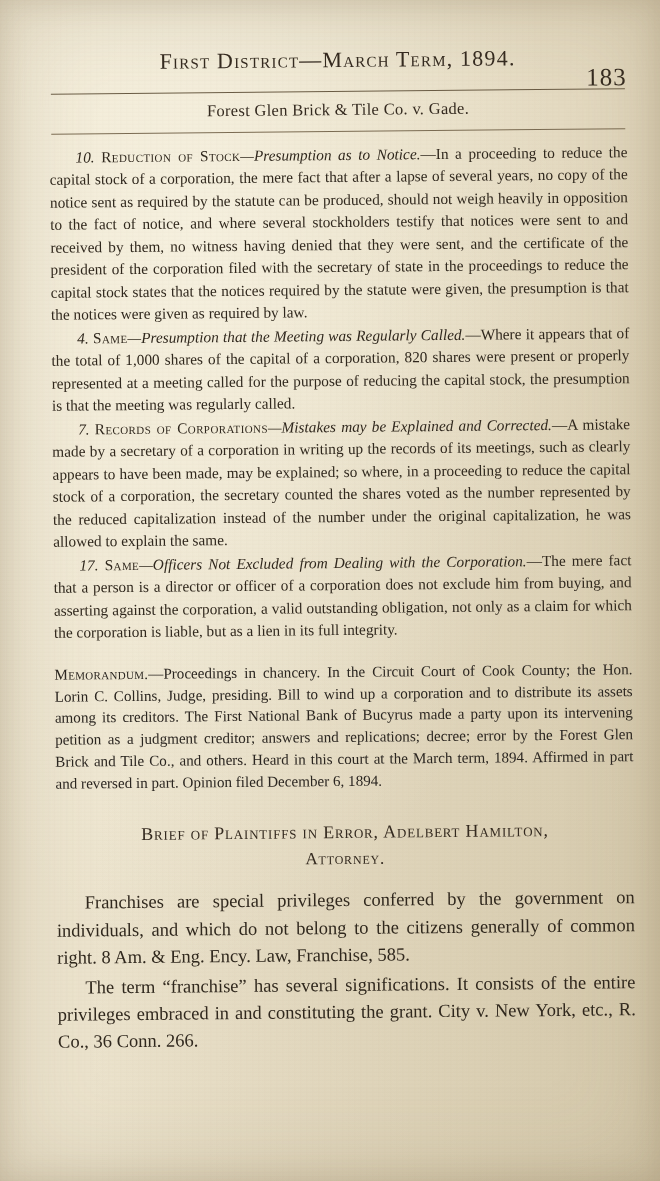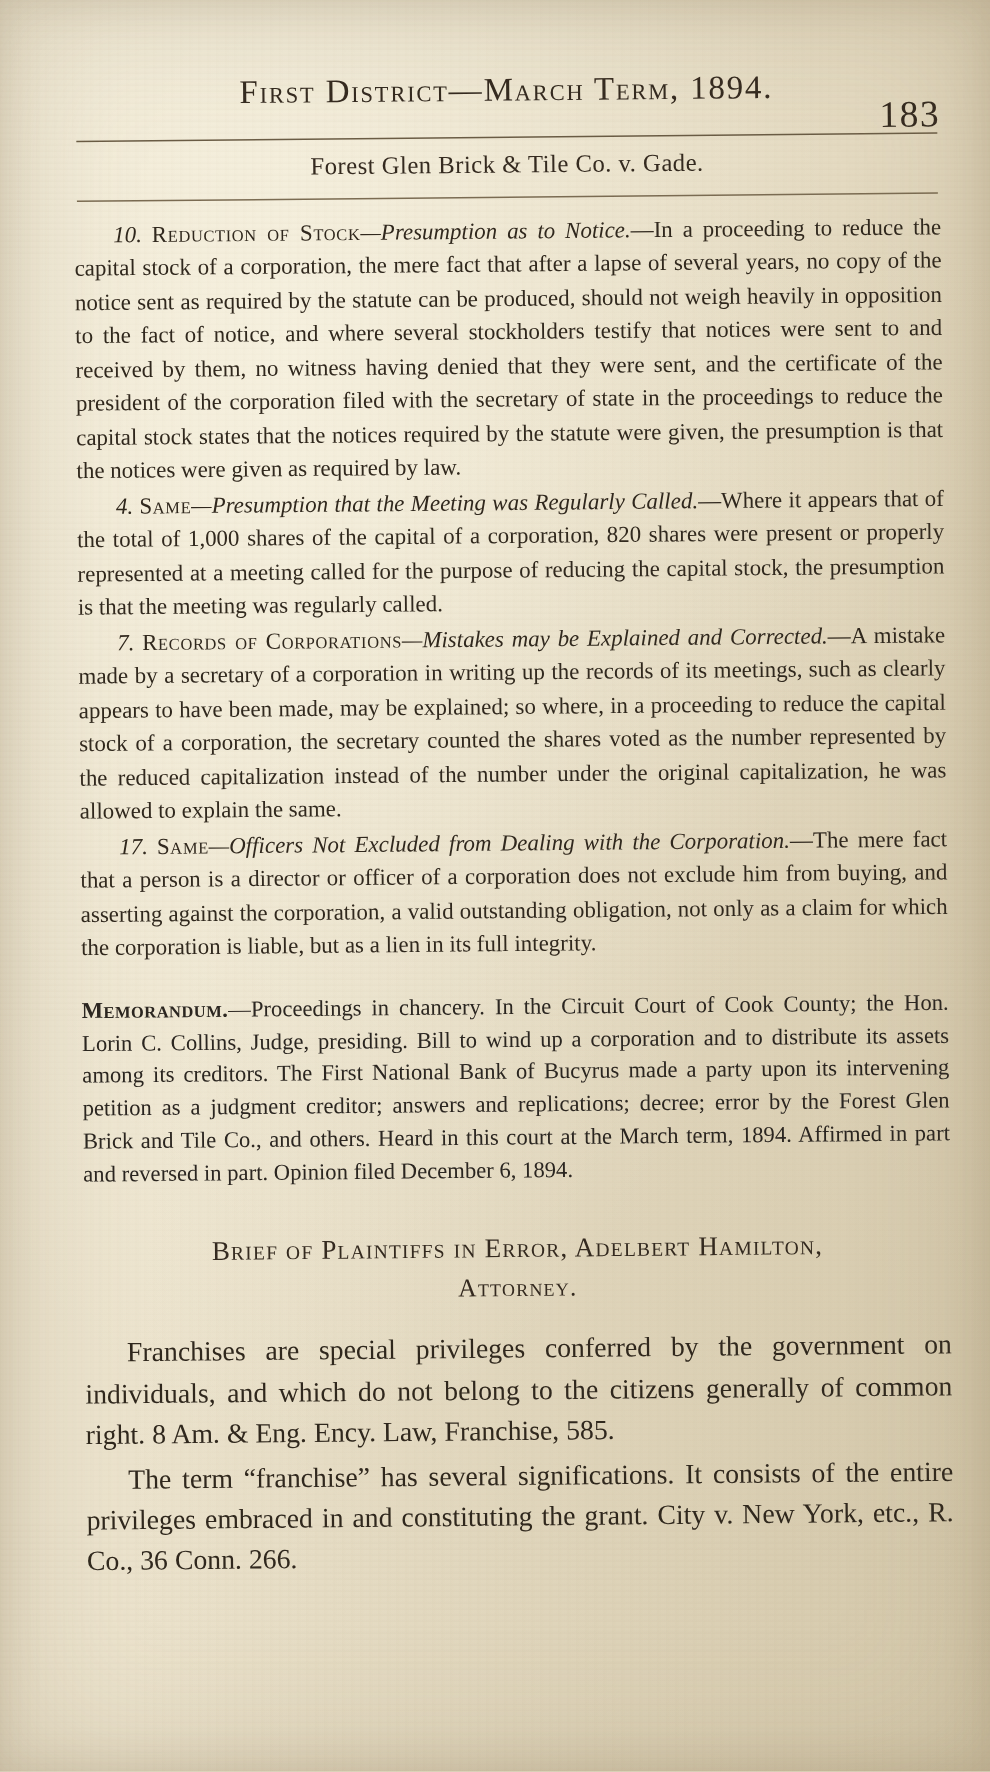--- a/index.html
+++ b/index.html
@@ -107,21 +107,21 @@
     font-style: italic;
   }
   .memo {
     margin-top: 20px;
     font-size: 15.1px;
     line-height: 1.45;
     text-align: justify;
   }
   .memo p { margin: 0; text-indent: 0; }
   .memo .lead {
-    font-weight: bold;
+    font-weight: normal;
     font-variant: small-caps;
     letter-spacing: 0.3px;
   }
   .brief-head {
     margin-top: 26px;
     text-align: center;
     font-variant: small-caps;
     font-size: 18px;
     letter-spacing: 0.8px;
     line-height: 1.5;

